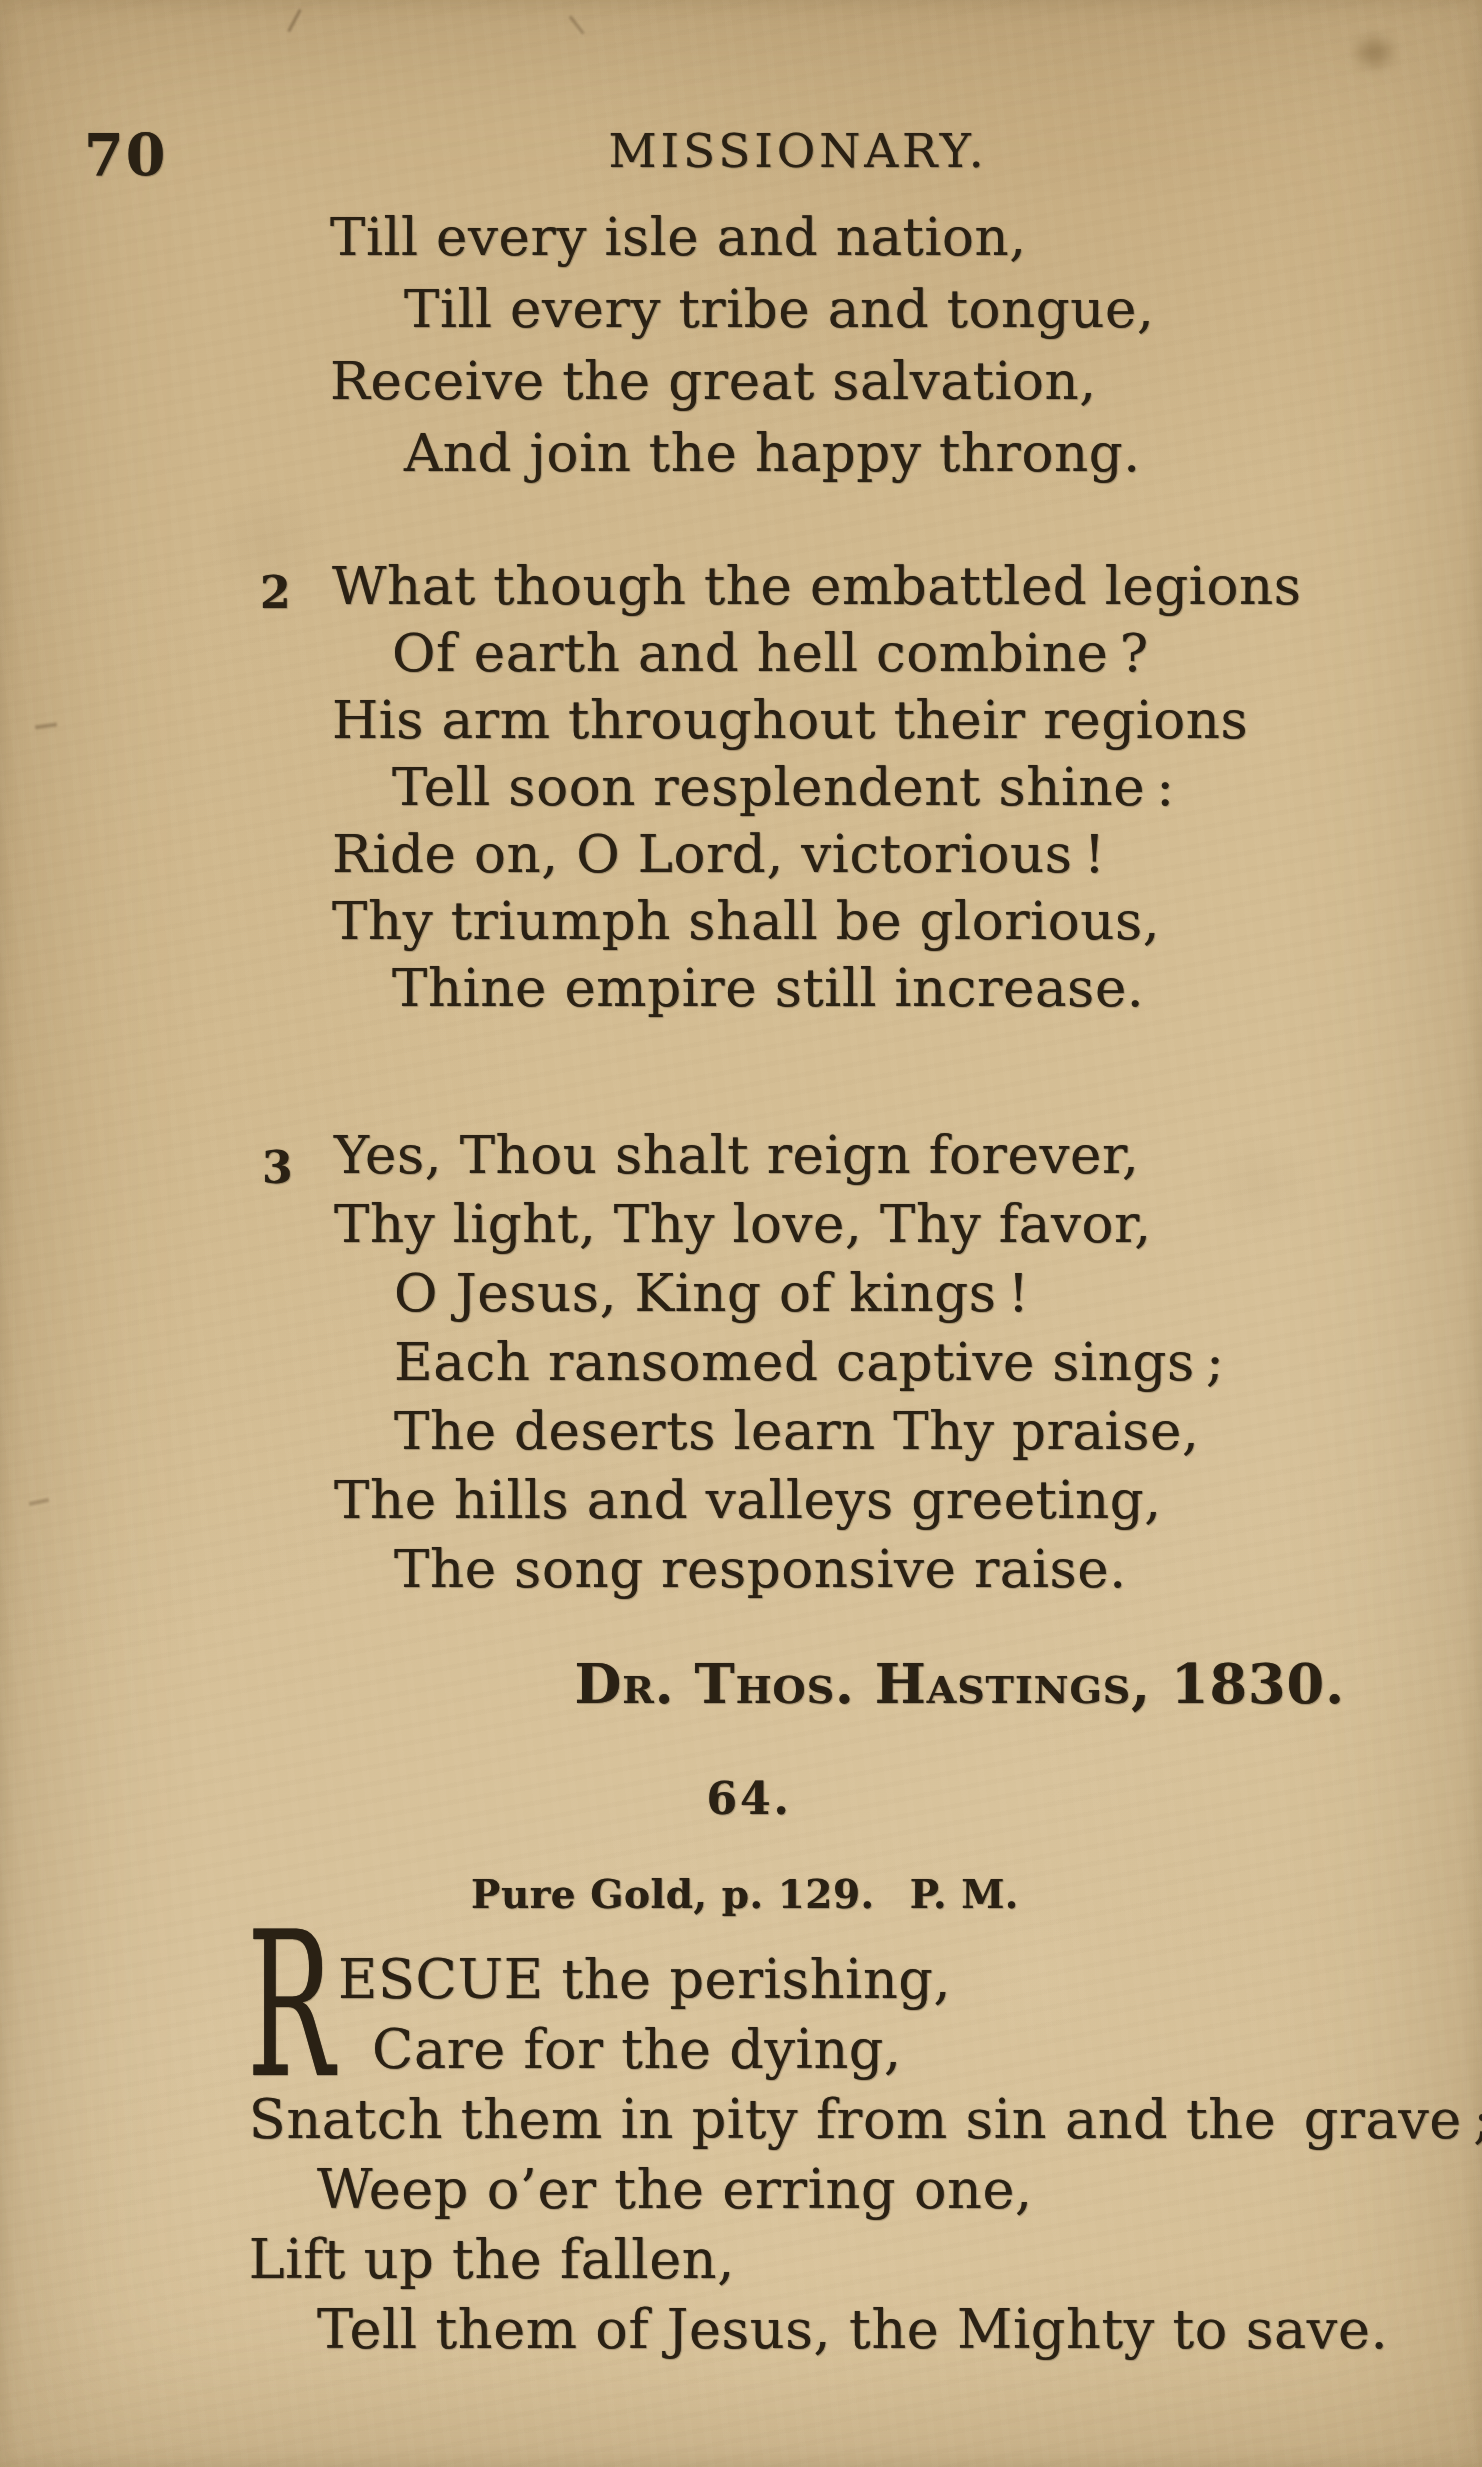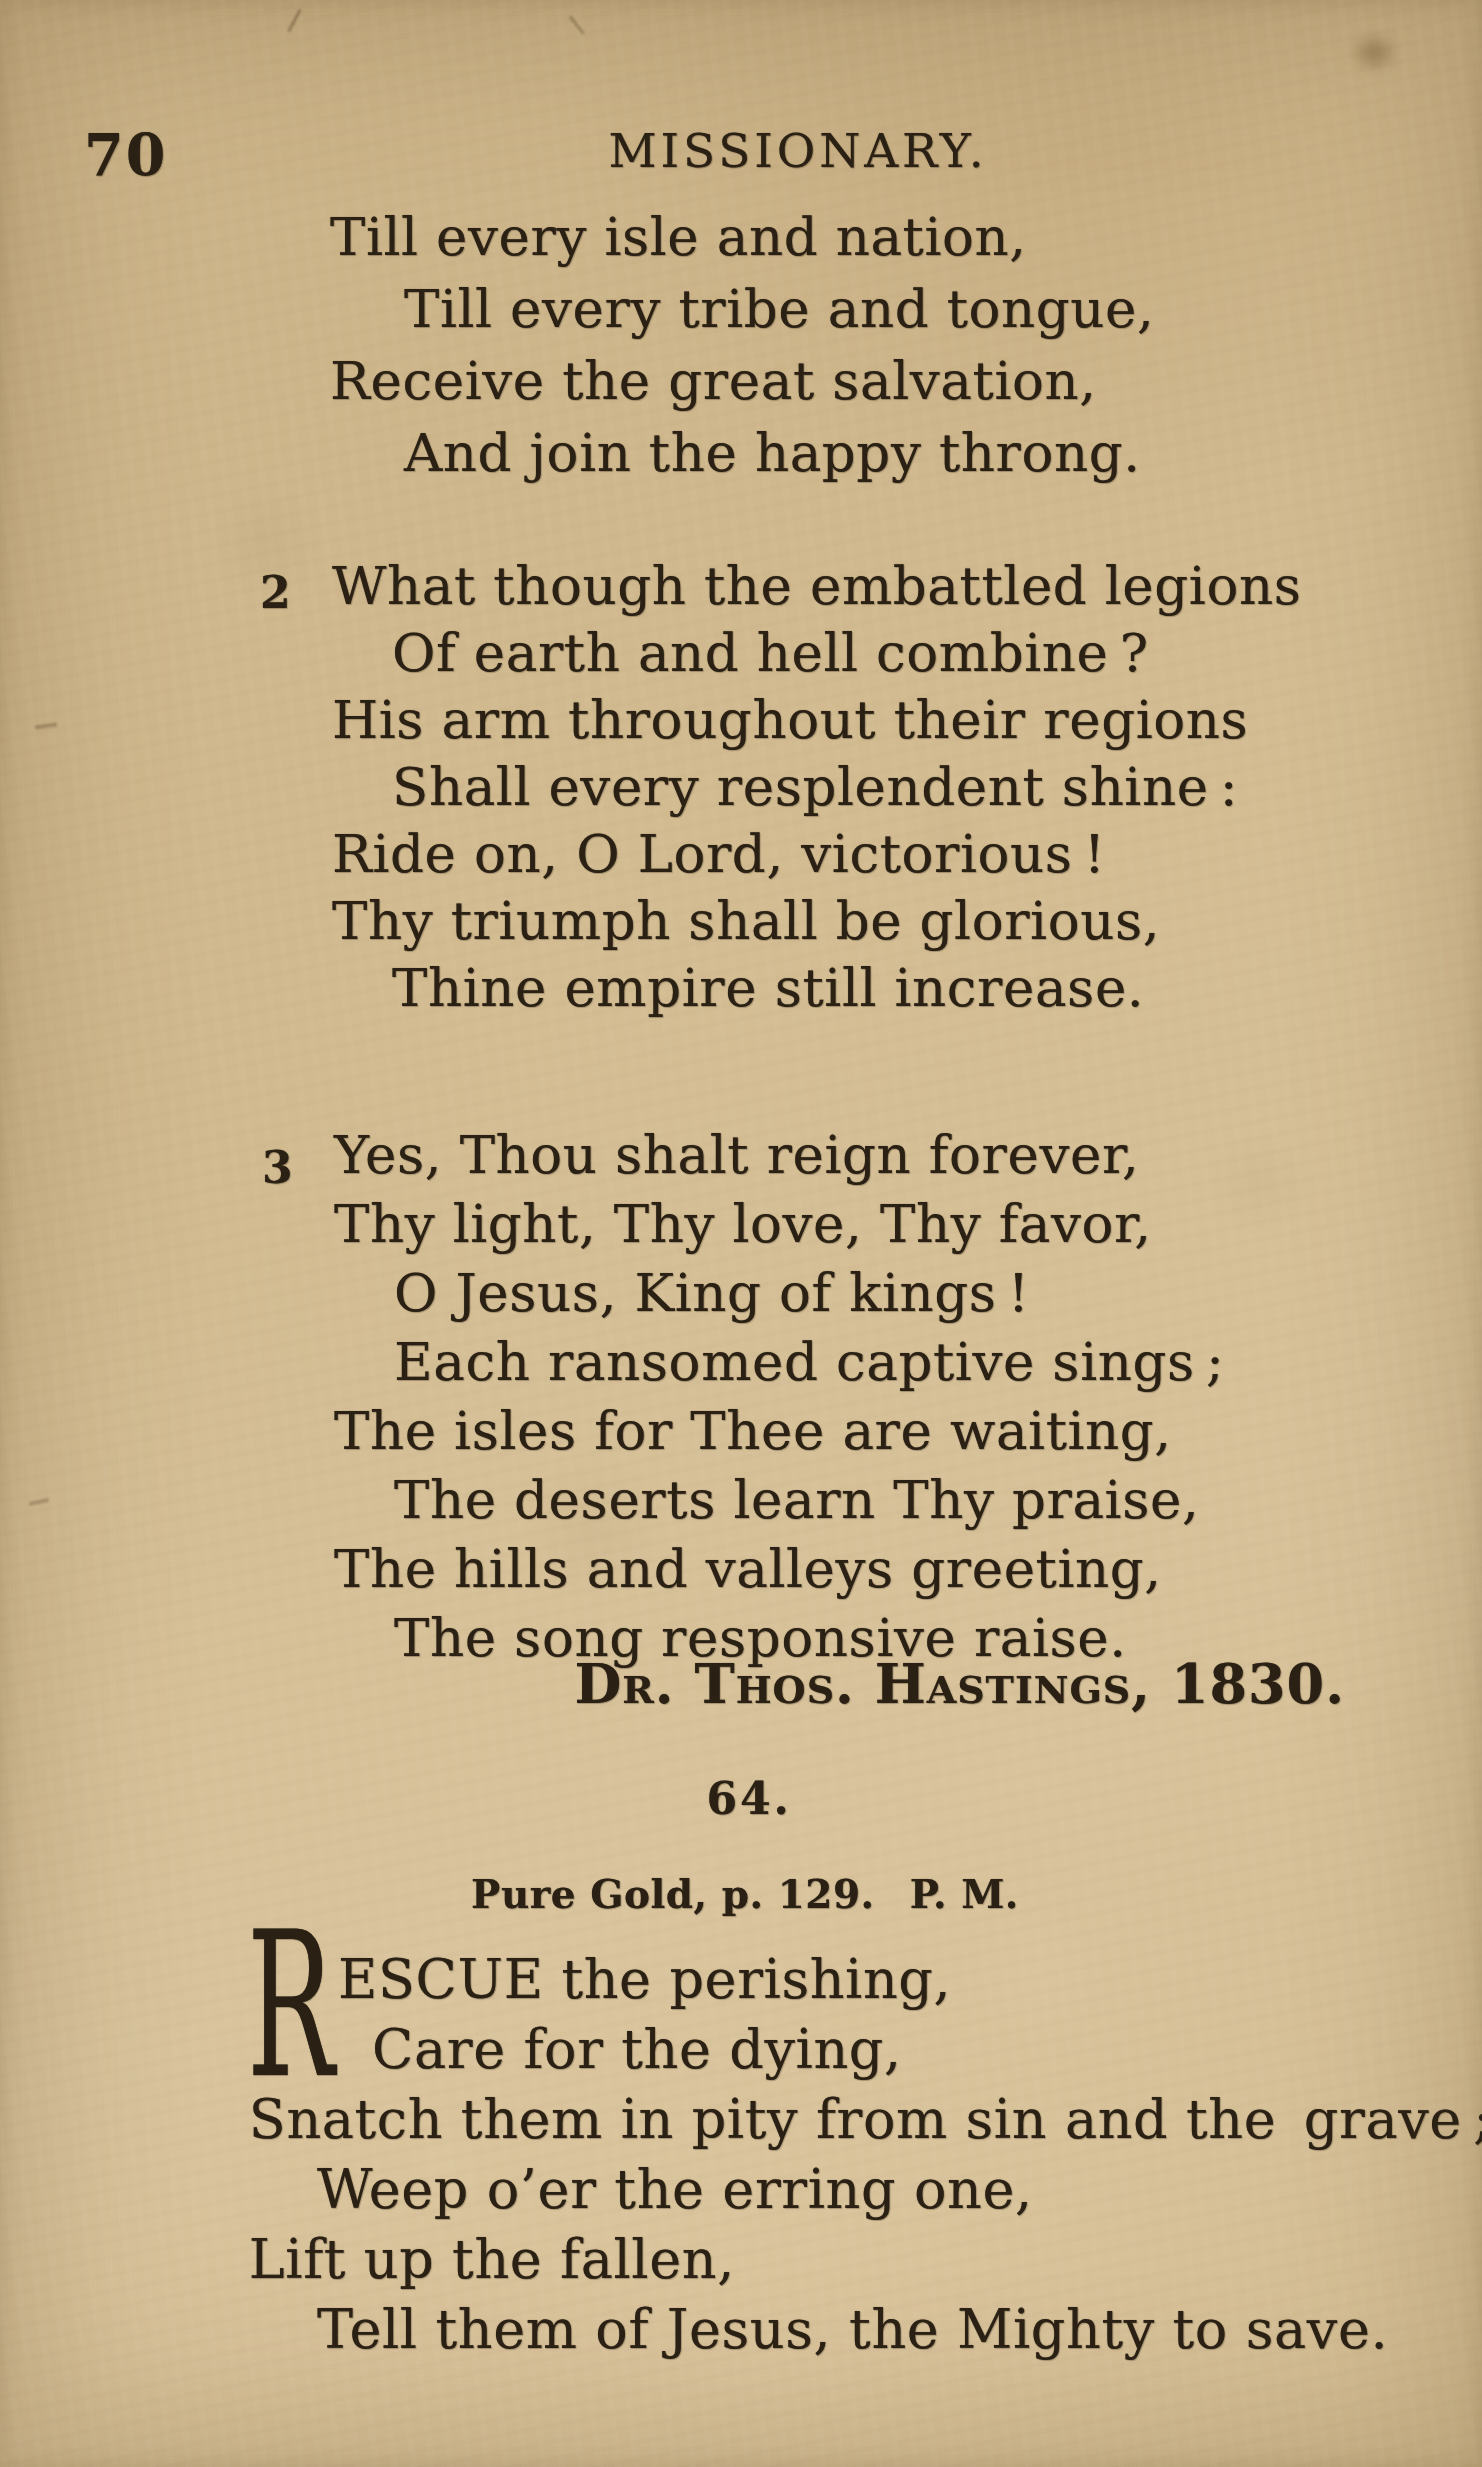--- a/index.html
+++ b/index.html
@@ -126,33 +126,32 @@
     <div class="line i1">Till every tribe and tongue,</div>
     <div class="line i0">Receive the great salvation,</div>
     <div class="line i1">And join the happy throng.</div>
   </section>
 
   <section class="verse v2 ink">
     <span class="vnum">2</span>
     <div class="line i0">What though the embattled legions</div>
     <div class="line i1">Of earth and hell combine ?</div>
     <div class="line i0">His arm throughout their regions</div>
-    <div class="line i1">Shall every resplendent shine :</div>
+    <div class="line i1">Tell soon resplendent shine :</div>
     <div class="line i0">Ride on, O Lord, victorious !</div>
     <div class="line i0">Thy triumph shall be glorious,</div>
     <div class="line i1">Thine empire still increase.</div>
   </section>
 
   <section class="verse v3 ink">
     <span class="vnum">3</span>
     <div class="line i0">Yes, Thou shalt reign forever,</div>
     <div class="line i0">Thy light, Thy love, Thy favor,</div>
     <div class="line i1">O Jesus, King of kings !</div>
     <div class="line i1">Each ransomed captive sings ;</div>
-    <div class="line i0">The isles for Thee are waiting,</div>
     <div class="line i1">The deserts learn Thy praise,</div>
     <div class="line i0">The hills and valleys greeting,</div>
     <div class="line i1">The song responsive raise.</div>
   </section>
 
   <div class="attribution ink">Dr. Thos. Hastings, 1830.</div>
 
   <div class="hymn-number ink">64.</div>
 
   <div class="tune-line ink">

